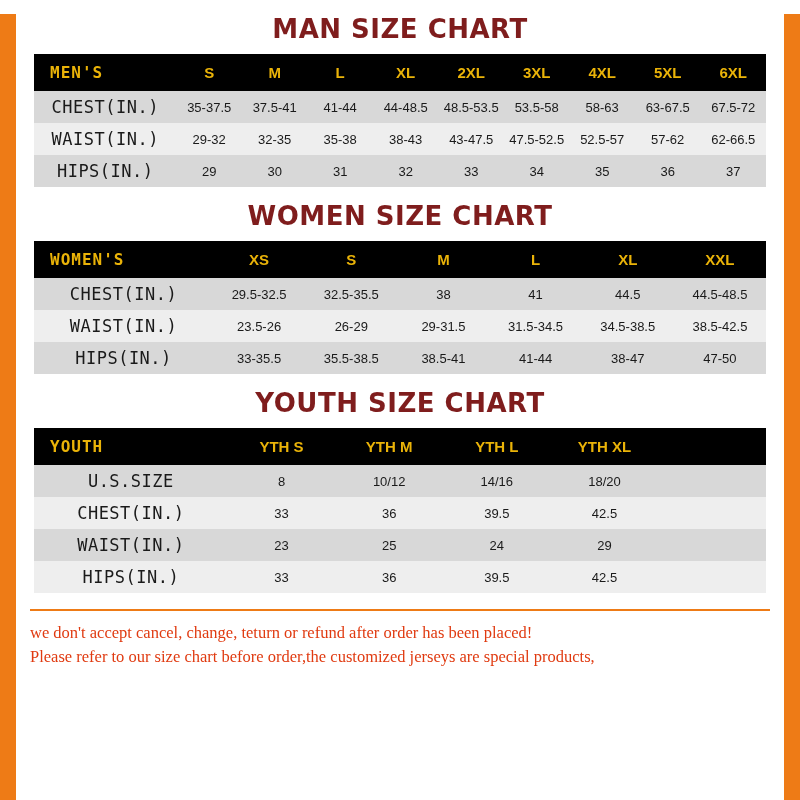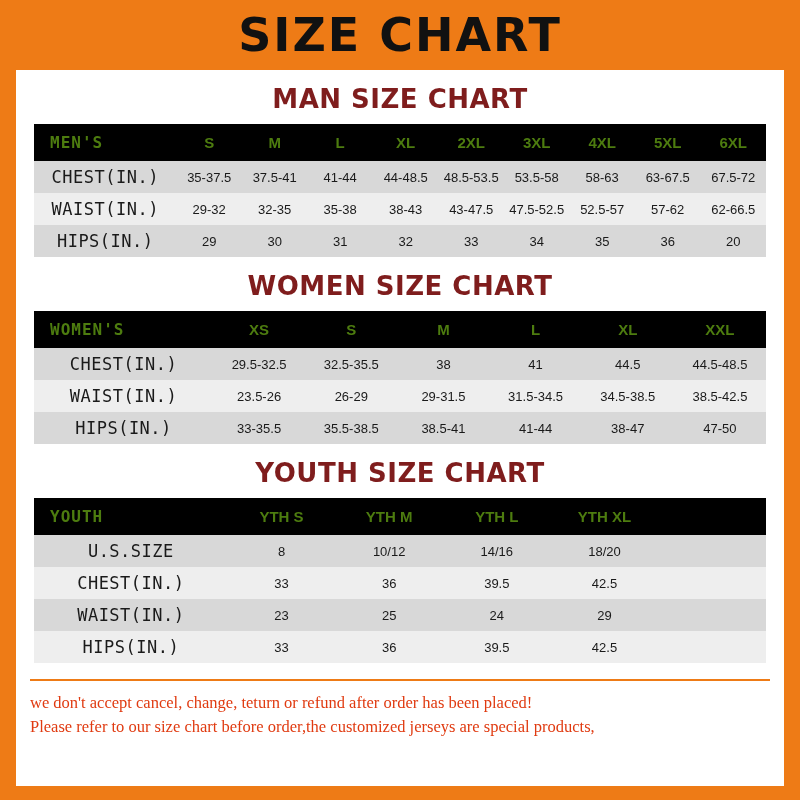--- a/index.html
+++ b/index.html
@@ -57,21 +57,21 @@
   table.chart th,
   table.chart td {
     text-align: center;
     font-size: 13px;
     color: #1a1a1a;
     padding: 6px 2px;
     white-space: nowrap;
   }
   table.chart thead th {
     background: #000000;
-    color: #4d7c0f;
+    color: #eab308;
     font-weight: bold;
     font-size: 15px;
     padding: 9px 2px;
   }
   table.chart thead th.rowlabel {
     text-align: left;
     padding-left: 16px;
     font-family: "DejaVu Sans Mono", monospace;
     font-size: 16px;
     letter-spacing: 1px;
@@ -112,23 +112,20 @@
     bottom: 0;
     height: 14px;
     background: #ee7b16;
   }
 </style>
 </head>
 <body>
 
 <div class="page">
 
-  <div class="banner">
-    <div class="banner-title">SIZE CHART</div>
-  </div>
 
   <div class="section">
     <div class="section-title">MAN SIZE CHART</div>
     <table class="chart">
       <thead>
         <tr>
           <th class="rowlabel men-col-label">MEN'S</th>
           <th>S</th>
           <th>M</th>
           <th>L</th>
@@ -168,21 +165,21 @@
         <tr class="odd">
           <td class="rowlabel">HIPS(IN.)</td>
           <td>29</td>
           <td>30</td>
           <td>31</td>
           <td>32</td>
           <td>33</td>
           <td>34</td>
           <td>35</td>
           <td>36</td>
-          <td>20</td>
+          <td>37</td>
         </tr>
       </tbody>
     </table>
   </div>
 
   <div class="section">
     <div class="section-title">WOMEN SIZE CHART</div>
     <table class="chart">
       <thead>
         <tr>

